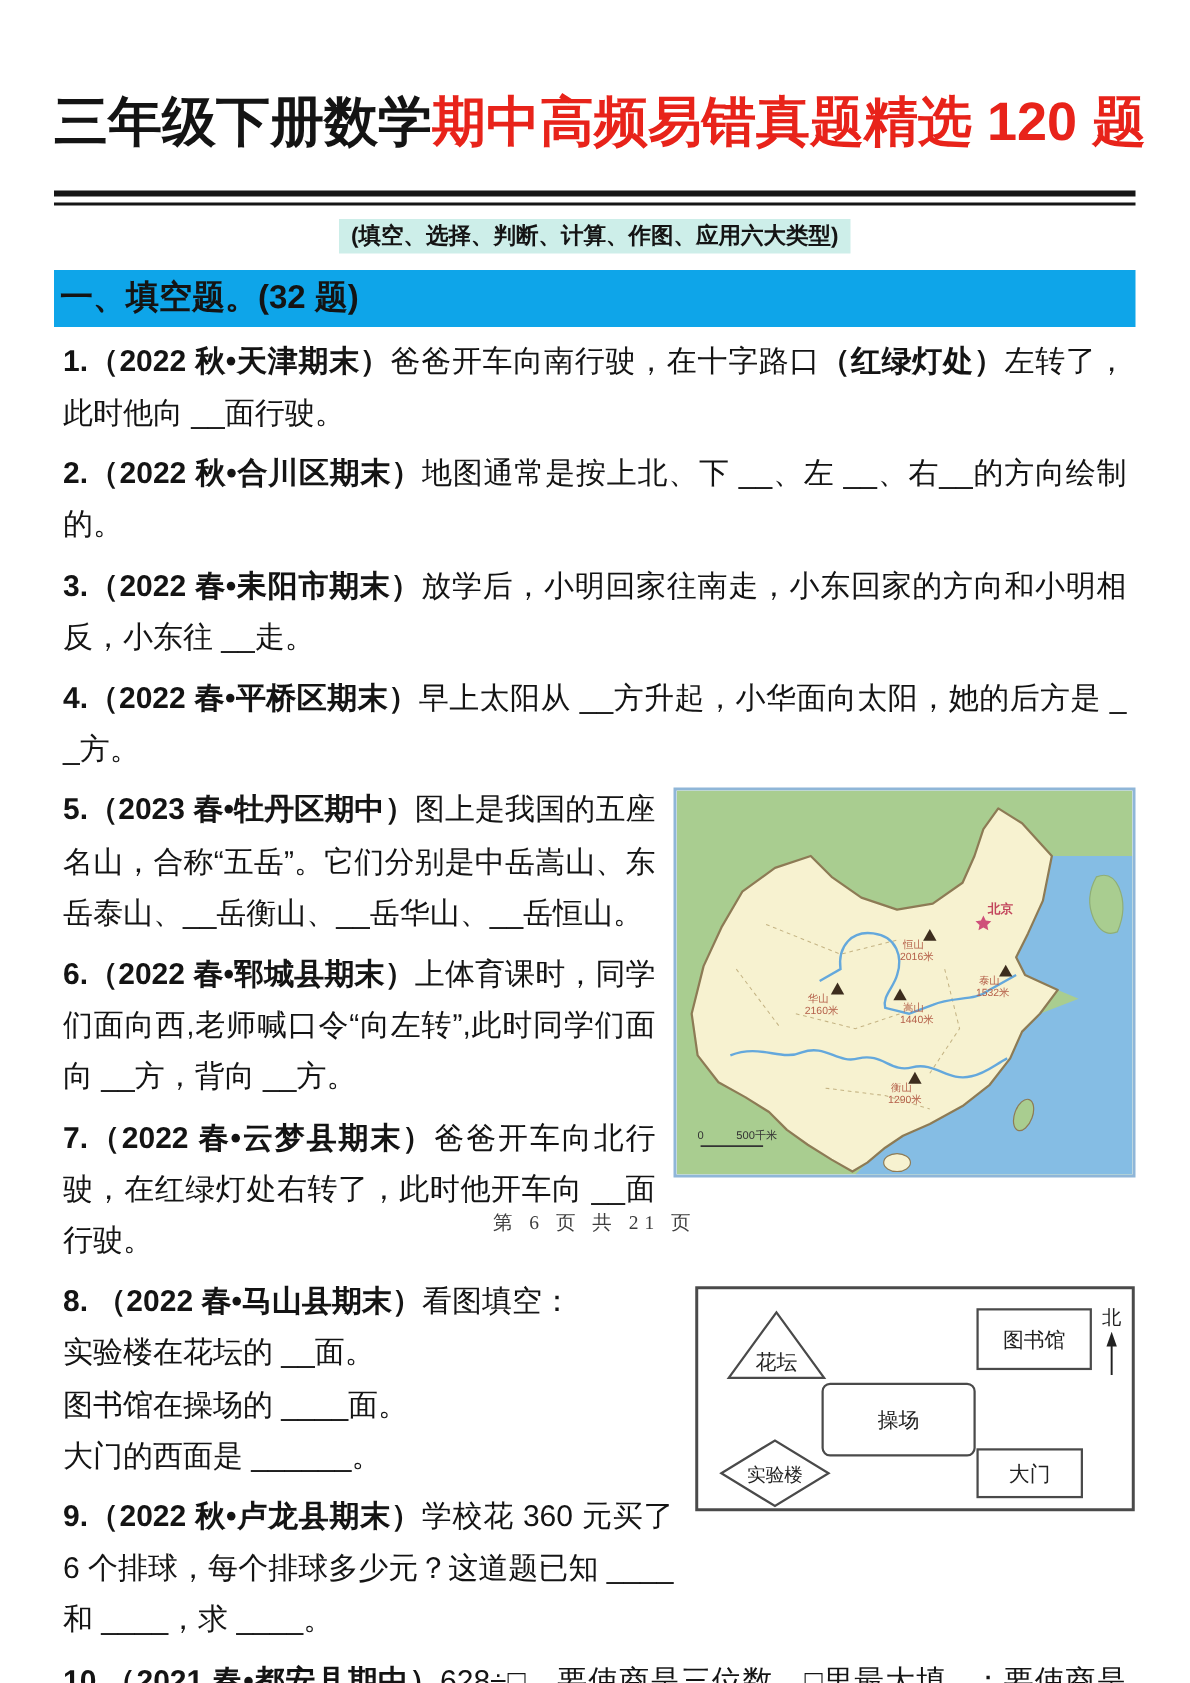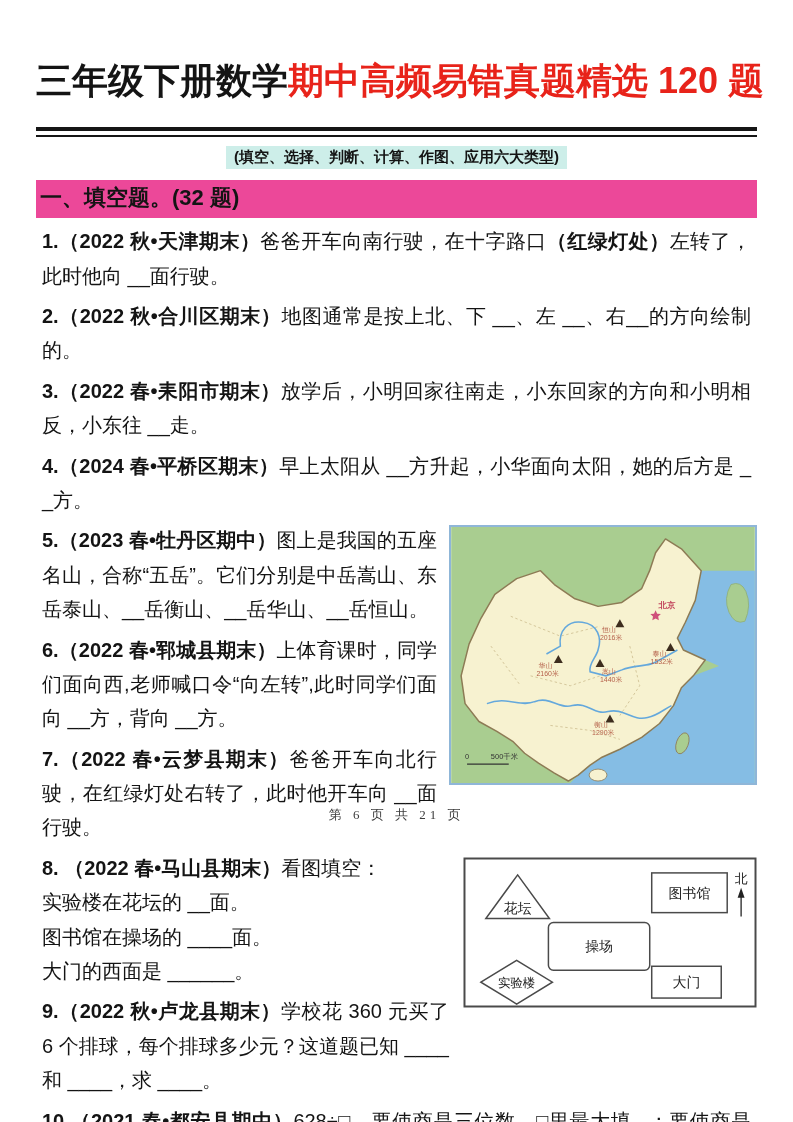--- a/index.html
+++ b/index.html
@@ -16,21 +16,21 @@
   .title .red{color:#e8231a;}
   .title-rule{
     margin-top:5px;height:4px;
     border-top:4px solid #161616;border-bottom:2px solid #161616;
   }
   
   .subtitle{text-align:center;margin-top:9px;font-size:15px;font-weight:bold;}
   .subtitle .hl{background:#cdeee9;padding:2px 8px;display:inline-block;}
   
   .section-bar{
-    margin-top:11px;background:#ec4899;font-size:22px;font-weight:bold;
+    margin-top:11px;background:#0ea5e9;font-size:22px;font-weight:bold;
     padding:3px 4px 5px 4px;
   }
   
   .questions{margin-top:6px;font-size:20px;line-height:1.72;text-align:justify;word-break:break-all;}
   .questions p.question{margin:6px;}
   .questions .bold{font-weight:bold;}
   figure{margin:0;}
   .map-fig{float:right;width:308px;margin:2px 0 8px 12px;}
   .map-fig svg{display:block;border:2px solid #8fb6d8;}
   .diagram-fig{float:right;width:294px;margin:6px 0 40px 14px;}
@@ -59,21 +59,21 @@
   </div>
 
   <div class="section-bar">一、填空题。(32 题)</div>
 
   <div class="questions">
 
     <div>
         <p class="question"><span class="bold">1.（2022 秋•天津期末）</span><span>爸爸开车向南行驶，在十字路口</span><span class="bold">（红绿灯处）</span><span>左转了，此时他向 __面行驶。</span></p>
         <p class="question"><span class="bold">2.（2022 秋•合川区期末）</span><span>地图通常是按上北、下 __、左 __、右__的方向绘制的。</span></p>
         <p class="question"><span class="bold">3.（2022 春•耒阳市期末）</span><span>放学后，小明回家往南走，小东回家的方向和小明相反，小东往 __走。</span></p>
-        <p class="question"><span class="bold">4.（2024 春•平桥区期末）</span><span>早上太阳从 __方升起，小华面向太阳，她的后方是 __方。</span></p>
+        <p class="question"><span class="bold">4.（2022 春•平桥区期末）</span><span>早上太阳从 __方升起，小华面向太阳，她的后方是 __方。</span></p>
       </div>
 
     <figure class="map-fig">
       <svg width="304" height="256" viewBox="0 0 306 258">
 
         <rect x="0" y="0" width="306" height="258" fill="#a9cd90"></rect>
 
         <path fill="#85bde4" d="M252,44 L246,74 236,96 228,112 234,124 256,134 270,140 244,150 232,162 224,180 210,198 192,212 170,224 152,232 140,240 128,250 120,258 L306,258 L306,44 Z"></path>
 
         <path fill="#a9cd90" stroke="#8fae76" stroke-width="0.8" d="M282,58 q-8,14 -2,28 q6,13 16,9 q7,-16 1,-30 q-5,-11 -15,-7 Z"></path>

